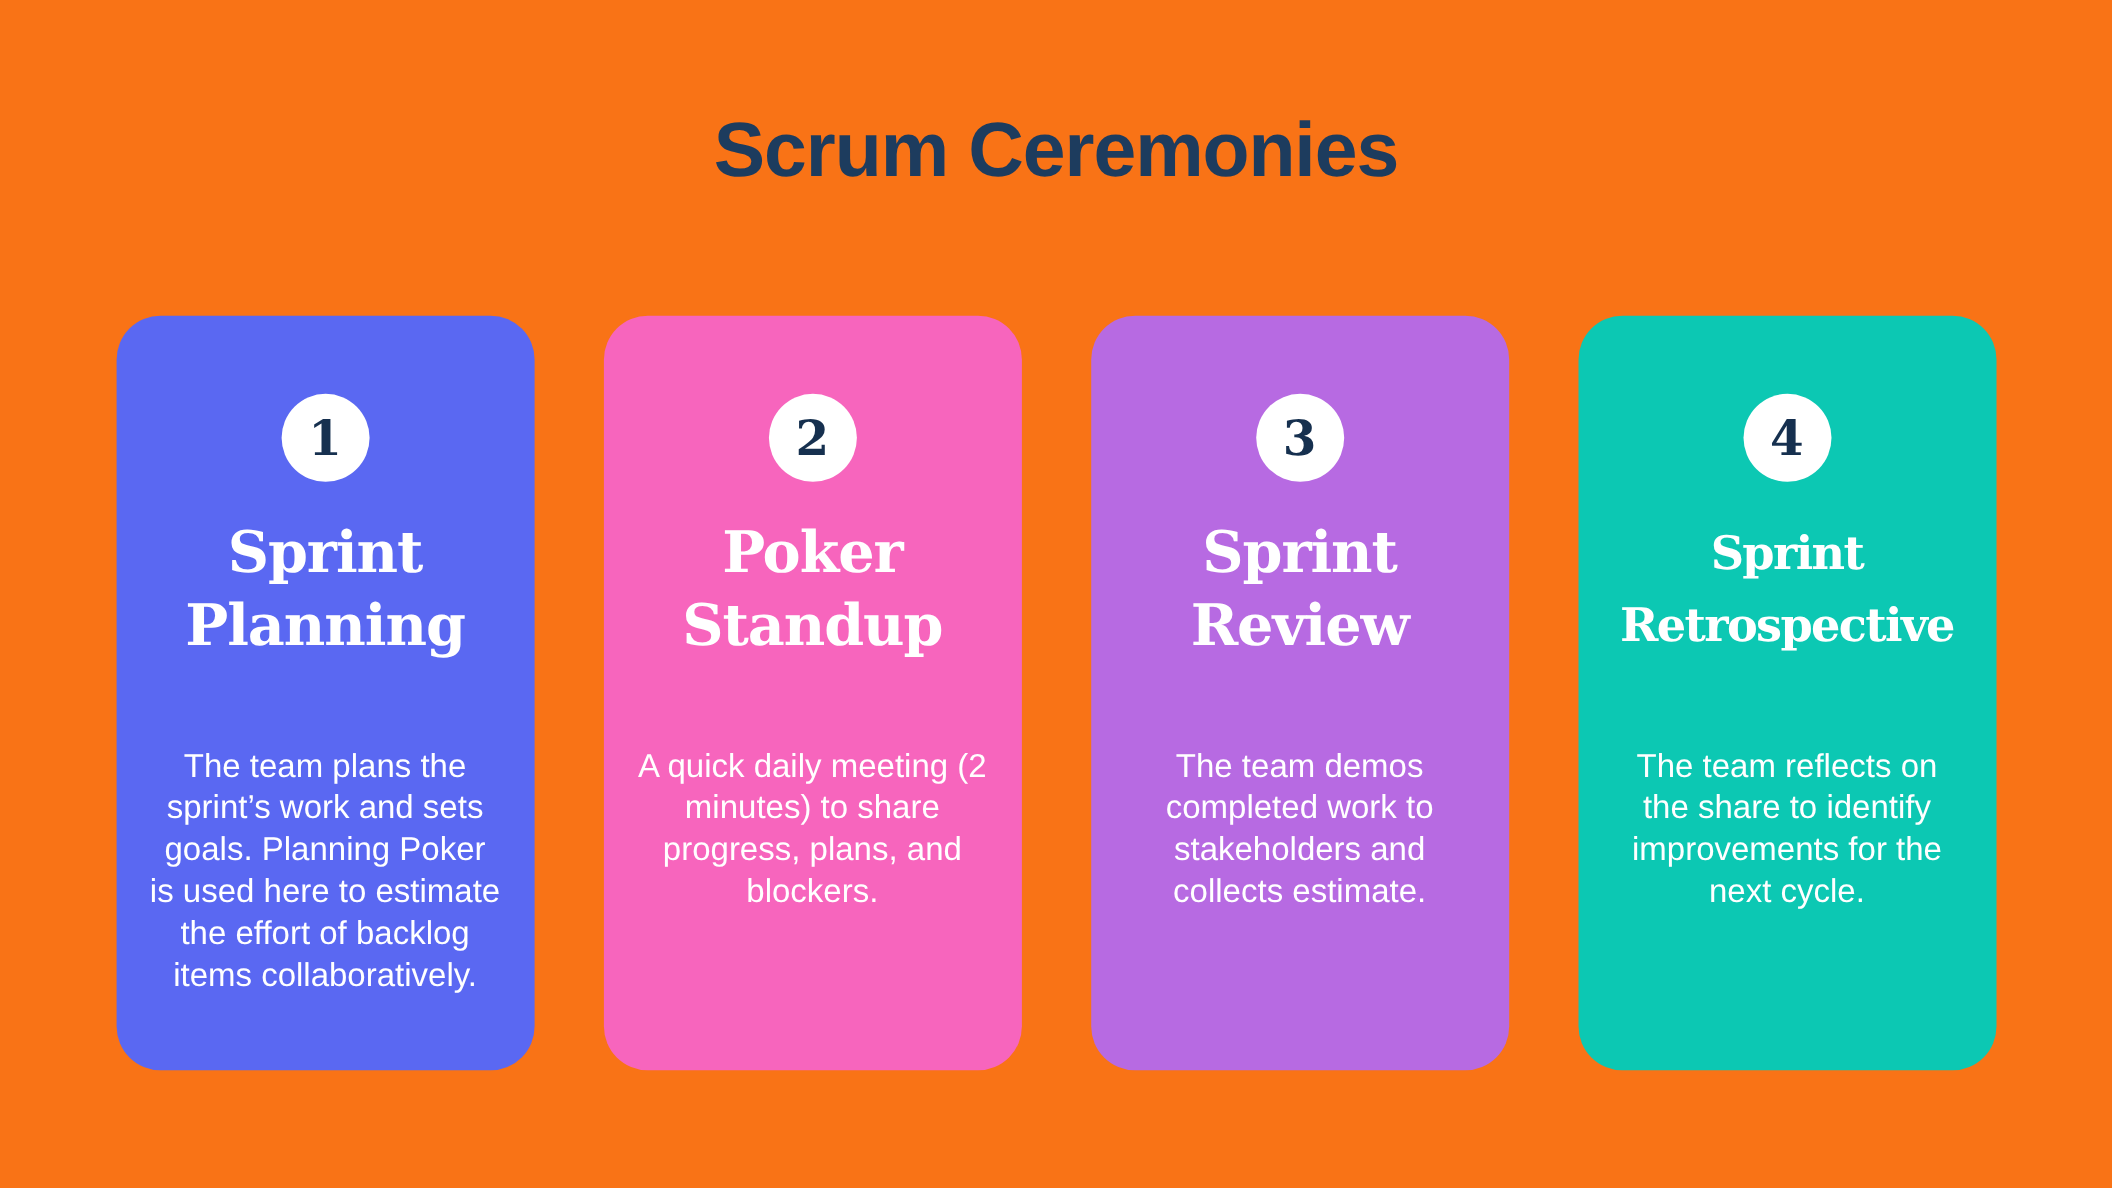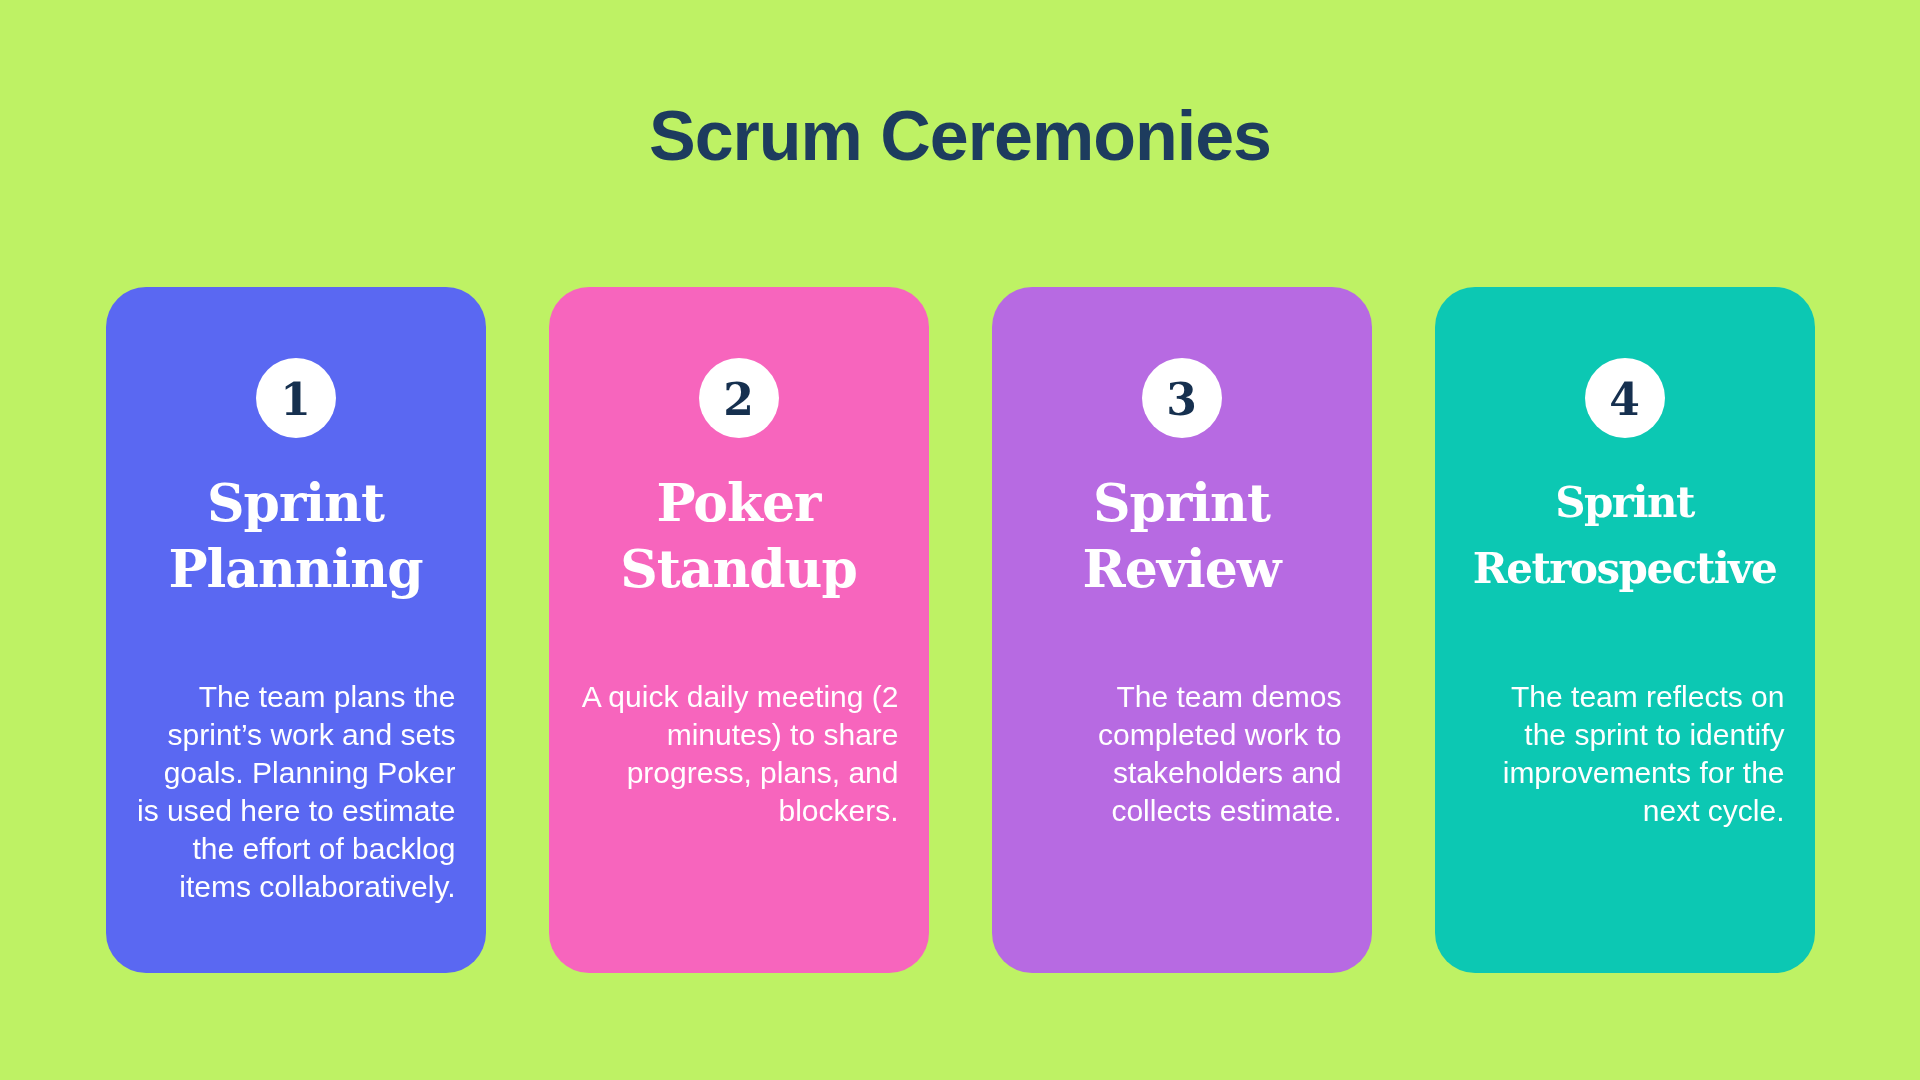--- a/index.html
+++ b/index.html
@@ -69,31 +69,31 @@
     margin-top: 32px;
     height: 132px;
     white-space: pre-line;
   }
   .card-title--compact {
     font-size: 42px;
     letter-spacing: -1.5px;
   }
   .card-description {
     margin-top: 76px;
-    text-align: right;
+    text-align: center;
     font-size: 30px;
     line-height: 38px;
     font-weight: 400;
     color: #FFFFFF;
   }
 </style>
 </head>
 <body>
 
-<div class="page" style="background-color: #bef264;">
+<div class="page" style="background-color: #f97316;">
 
   <h1 class="page-title" style="color: rgb(29, 60, 94);">Scrum Ceremonies</h1>
 
   <div class="cards-row">
 
     <div class="card" style="background-color: rgb(90, 104, 242);">
       <div class="number-badge">
         <span>1</span>
       </div>
       <div class="card-title">Sprint
@@ -118,17 +118,17 @@
 Review</div>
       <div class="card-description">The team demos completed work to stakeholders and collects estimate.</div>
     </div>
 
     <div class="card" style="background-color: rgb(12, 200, 179);">
       <div class="number-badge">
         <span>4</span>
       </div>
       <div class="card-title card-title--compact">Sprint
 Retrospective</div>
-      <div class="card-description">The team reflects on the sprint to identify improvements for the next cycle.</div>
+      <div class="card-description">The team reflects on the share to identify improvements for the next cycle.</div>
     </div>
 
   </div>
 </div>
 
 </body></html>

